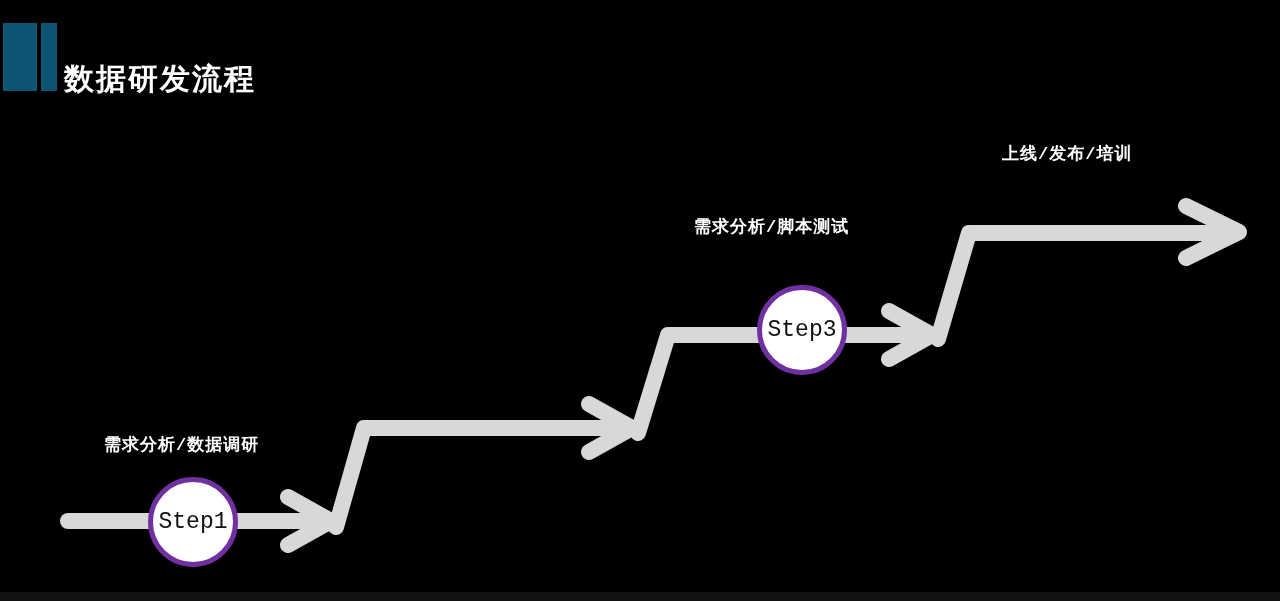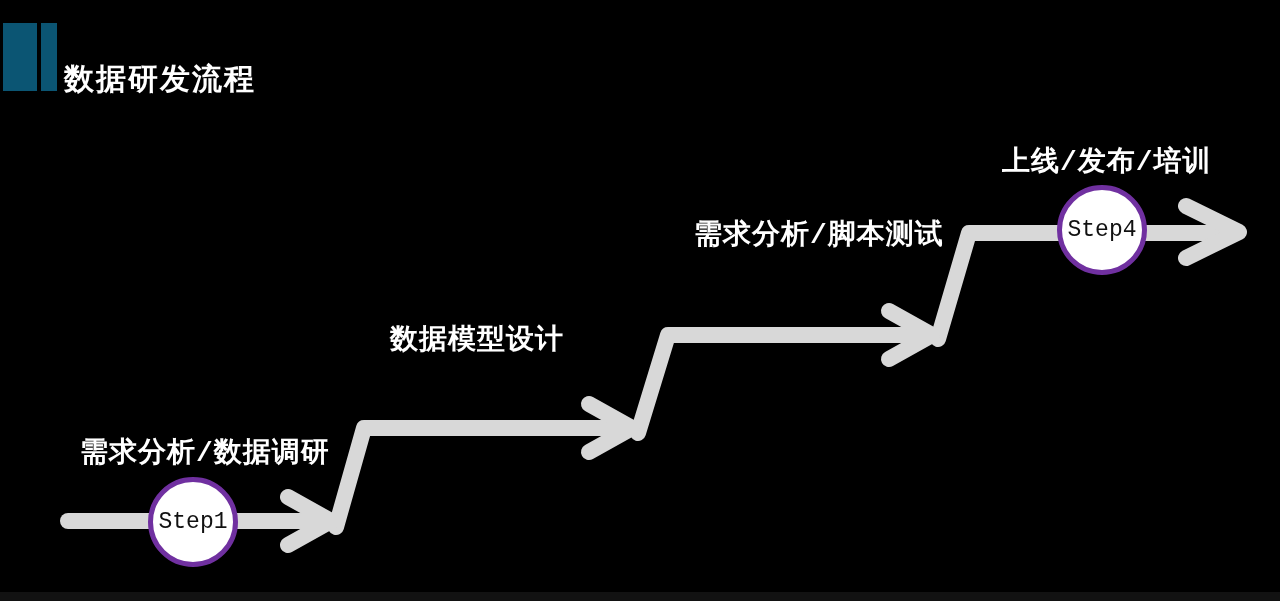--- a/index.html
+++ b/index.html
@@ -49,25 +49,25 @@
     font-size:23px;font-weight:500;
     box-sizing:content-box;
   }
   .step-circle.s1{left:148px;top:477px;align-items:center;}
   .step-circle.s2{left:449px;top:380px;}
   .step-circle.s3{left:757px;top:285px;}
   .step-circle.s4{left:1057px;top:185px;}
   .step-label{
     position:absolute;
     color:var(--label-text);
-    font-size:28px;font-weight:bold;
+    font-size:17px;font-weight:bold;
     letter-spacing:1px;
     white-space:nowrap;
   }
-  .step-label.l1{left:80px;top:433px;}
+  .step-label.l1{left:104px;top:433px;}
   .step-label.l2{left:390px;top:320px;}
   .step-label.l3{left:694px;top:215px;}
   .step-label.l4{left:1002px;top:142px;}
   .bottom-edge{
     position:absolute;left:0;top:592px;width:1280px;height:9px;
     background:#121212;
   }
 </style>
 </head>
 <body>
@@ -85,23 +85,22 @@
     <path class="flow-stroke" d="M 938 339 L 969 233 H 1228"></path>
     <path class="flow-stroke" d="M 288 497 L 331 521 L 288 545"></path>
     <path class="flow-stroke" d="M 589 404 L 632 428 L 589 452"></path>
     <path class="flow-stroke" d="M 889 311 L 932 335 L 889 359"></path>
     <path class="flow-stroke" d="M 1186 206 L 1239 232 L 1186 258"></path>
   </svg>
 
   <div class="step-circle s1">
     <span>Step1</span>
   </div>
-  <div class="step-circle s4">
-    <span>Step4</span>
+  <div class="step-circle s3">
+    <span>Step3</span>
   </div>
 
   <div class="step-label l1">需求分析/数据调研</div>
-  <div class="step-label l2">数据模型设计</div>
   <div class="step-label l3">需求分析/脚本测试</div>
   <div class="step-label l4">上线/发布/培训</div>
 
   <div class="bottom-edge"></div>
 </div>
 
 </body></html>

